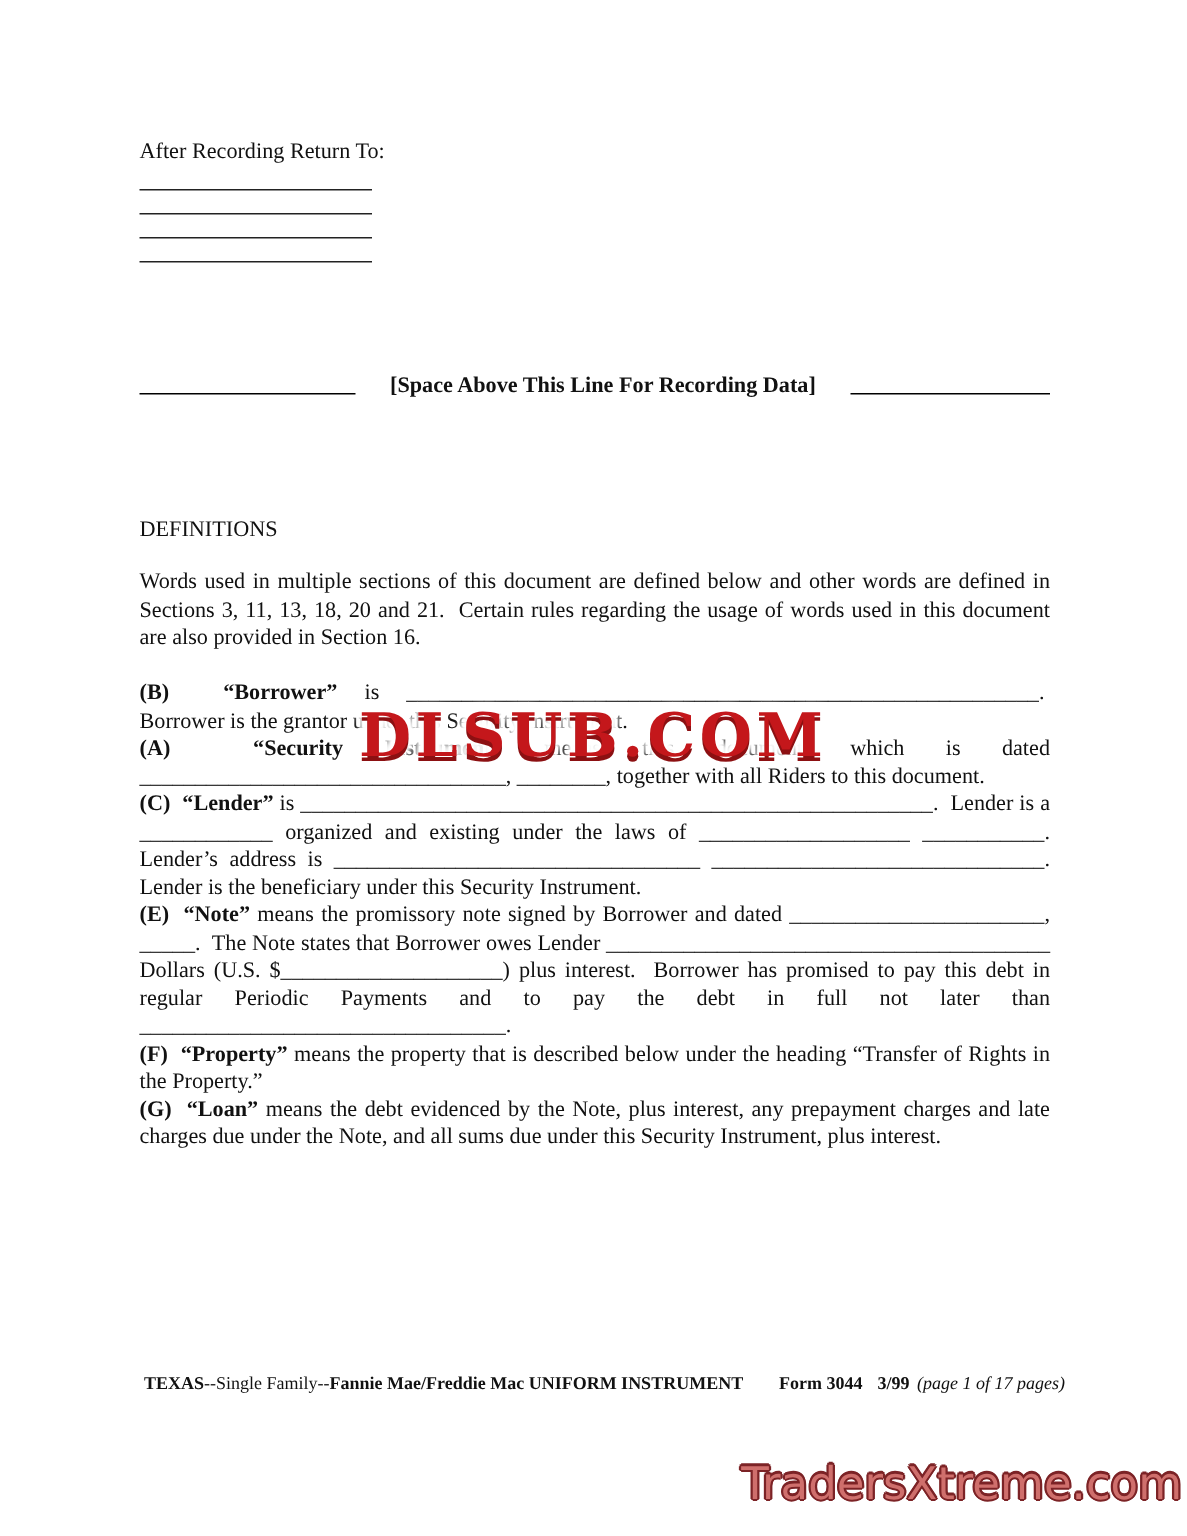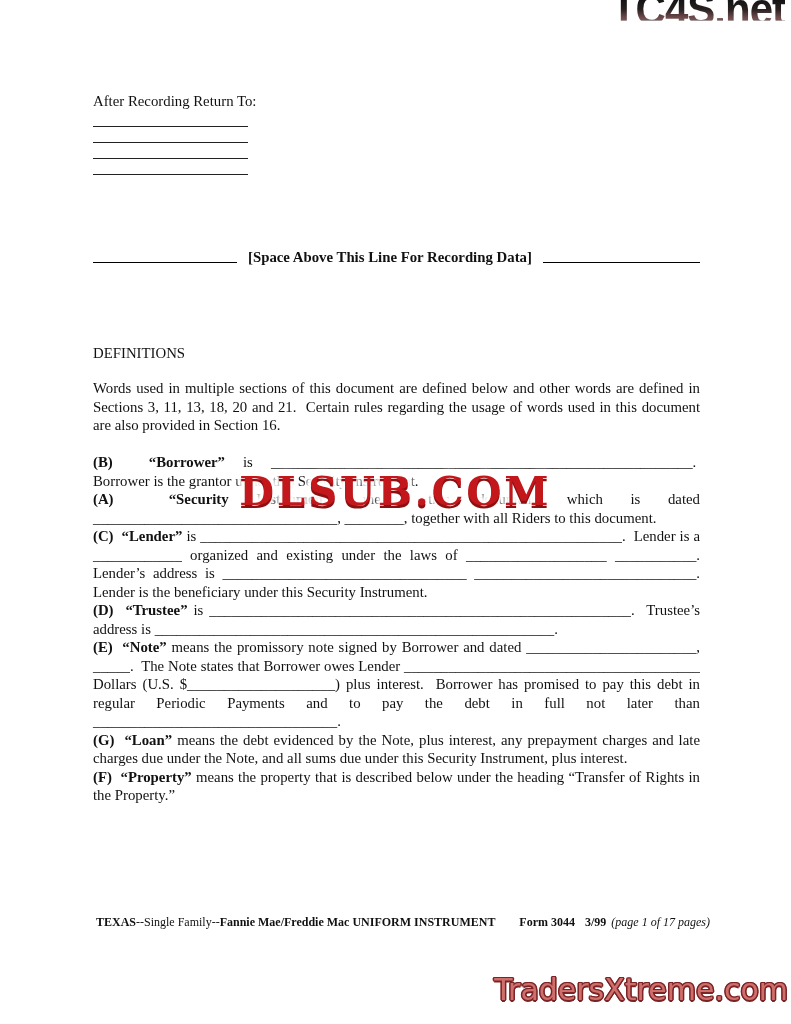--- a/index.html
+++ b/index.html
@@ -46,21 +46,21 @@
   }
   
   .return-block{position:absolute;left:93px;top:92px;width:200px;}
   .return-block .blank{width:155px;height:15px;border-bottom:1.4px solid #222;}
   .return-block .blank:first-of-type{height:14px;}
   
   .divider{position:absolute;left:93px;top:248px;width:607px;display:flex;align-items:flex-end;font-weight:bold;}
   .divider .dline{border-bottom:1.7px solid #000;height:0;margin-bottom:4px;}
   .divider .dline.left{flex:0 0 144px;}
   .divider .dline.right{flex:1;}
-  .divider .dlabel{margin:0 11px;white-space:nowrap;}
+  .divider .dlabel{margin:0 23px;white-space:nowrap;}
   
   .title{position:absolute;left:93px;top:306px;width:607px;text-align:center;font-weight:bold;font-size:17px;letter-spacing:0.4px;}
   .defs-heading{position:absolute;left:93px;top:344px;width:607px;}
   
   .intro{position:absolute;left:93px;top:379px;width:607px;text-align:justify;margin:0;}
   .defs{position:absolute;left:93px;top:453px;width:607px;}
   .defs p{margin:0;text-align:justify;}
   .term{font-weight:bold;}
   
   .footer{position:absolute;left:96px;top:916px;width:614px;display:flex;justify-content:space-between;
@@ -68,21 +68,20 @@
   .footer .b{font-weight:bold;}
   .footer .i{font-style:italic;text-align:right;}
   .footer .gap-lg{display:inline-block;width:10px;}
   .footer .gap-sm{display:inline-block;width:5px;}
 </style>
 </head>
 <body>
 
 <div class="page">
 
-  <div class="wm-top">TC4S.net</div>
 
   <div class="return-block">
     <div>After Recording Return To:</div>
     <div class="blank"></div>
     <div class="blank"></div>
     <div class="blank"></div>
     <div class="blank"></div>
   </div>
 
   <div class="divider">
@@ -93,24 +92,23 @@
 
 
   <div class="defs-heading">DEFINITIONS</div>
 
   <p class="intro">Words used in multiple sections of this document are defined below and other words are defined in Sections 3, 11, 13, 18, 20 and 21.&nbsp; Certain rules regarding the usage of words used in this document are also provided in Section 16.</p>
 
   <div class="defs">
     <p><span class="term">(B)&nbsp; “Borrower”</span><span> is _________________________________________________________.&nbsp; Borrower is the grantor under this Security Instrument.</span></p>
     <p><span class="term">(A)&nbsp; “Security Instrument”</span><span> means this document, which is dated _________________________________, ________, together with all Riders to this document.</span></p>
     <p><span class="term">(C)&nbsp; “Lender”</span><span> is _________________________________________________________.&nbsp; Lender is a ____________ organized and existing under the laws of ___________________ ___________. Lender’s address is _________________________________ ______________________________. Lender is the beneficiary under this Security Instrument.</span></p>
-    <p><span class="term">(D)&nbsp; “Trustee”</span><span> is _________________________________________________________.&nbsp; Trustee’s address is ______________________________________________________.</span></p>
     <p><span class="term">(E)&nbsp; “Note”</span><span> means the promissory note signed by Borrower and dated _______________________, _____.&nbsp; The Note states that Borrower owes Lender ________________________________________ Dollars (U.S. $____________________) plus interest.&nbsp; Borrower has promised to pay this debt in regular Periodic Payments and to pay the debt in full not later than _________________________________.</span></p>
+    <p><span class="term">(F)&nbsp; “Property”</span><span> means the property that is described below under the heading “Transfer of Rights in the Property.”</span></p>
     <p><span class="term">(G)&nbsp; “Loan”</span><span> means the debt evidenced by the Note, plus interest, any prepayment charges and late charges due under the Note, and all sums due under this Security Instrument, plus interest.</span></p>
-    <p><span class="term">(F)&nbsp; “Property”</span><span> means the property that is described below under the heading “Transfer of Rights in the Property.”</span></p>
   </div>
 
   <div class="wm-mid">DLSUB.COM</div>
 
   <div class="footer">
     <div><span class="b">TEXAS</span><span>--Single Family--</span><span class="b">Fannie Mae/Freddie Mac UNIFORM INSTRUMENT</span></div>
     <div><span class="b">Form 3044</span><span class="gap-lg"></span><span class="b">3/99</span><span class="gap-sm"></span><span class="i">(page 1 of 17 pages)</span></div>
   </div>
 
   <div class="wm-bottom">TradersXtreme.com</div>

